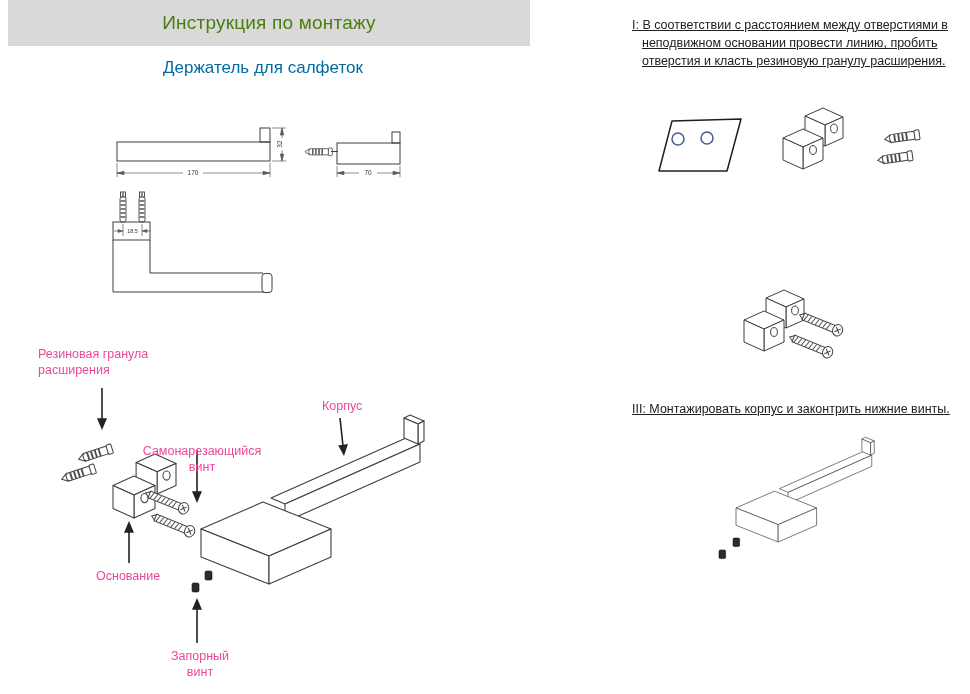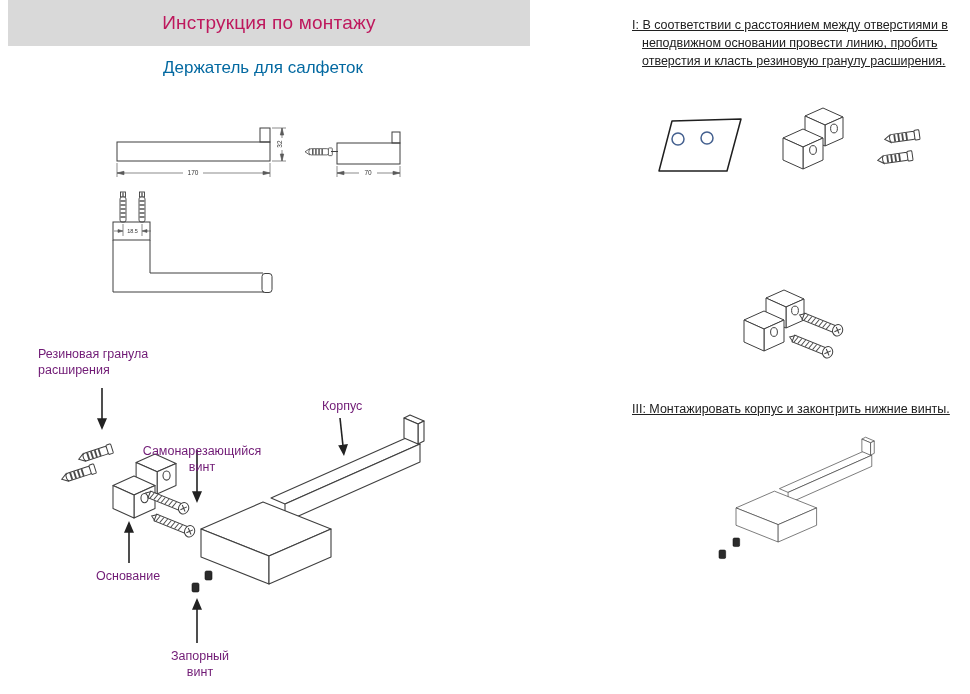--- a/index.html
+++ b/index.html
@@ -5,34 +5,34 @@
   html,body{margin:0;padding:0;background:#888;}
   .page{
     position:relative;width:970px;height:694px;background:#ffffff;
     font-family:"Liberation Sans","DejaVu Sans",sans-serif;color:#1f1f1f;
     margin:0 auto;overflow:hidden;
   }
   .header-bar{
     position:absolute;left:8px;top:0;width:522px;height:46px;
     background:#d9d9d9;display:flex;align-items:center;justify-content:center;
   }
-  .header-bar .title{font-size:19px;color:#be185d;letter-spacing:.2px;}
+  .header-bar .title{font-size:19px;color:#4d7c0f;letter-spacing:.2px;}
   .subtitle{
     position:absolute;left:8px;top:58px;width:510px;text-align:center;
     font-size:17px;color:#0369a1;
   }
   .step-text{
     position:absolute;font-size:12.5px;line-height:1.45;color:#202020;
     padding-left:10px;text-indent:-10px;text-decoration:underline;
   }
   .step-1{left:632px;top:16px;width:328px;}
   .step-2{left:632px;top:221px;width:328px;}
   .step-3{left:632px;top:400px;width:335px;}
   .part-label{
-    position:absolute;font-size:12.5px;line-height:1.3;color:#701a75;
+    position:absolute;font-size:12.5px;line-height:1.3;color:#ec4899;
   }
   .lbl-granule{left:38px;top:346px;width:122px;}
   .lbl-screw{left:138px;top:406px;width:128px;text-align:center;margin-top:37px;}
   .lbl-body{left:322px;top:398px;width:70px;}
   .lbl-base{left:96px;top:568px;width:90px;}
   .lbl-lock{left:163px;top:648px;width:74px;text-align:center;}
   svg{position:absolute;overflow:visible;}
   svg text{font-family:"Liberation Sans","DejaVu Sans",sans-serif;fill:#333;}
   .dim-text{font-size:6.5px;}
   .dim-text-sm{font-size:5.5px;}

